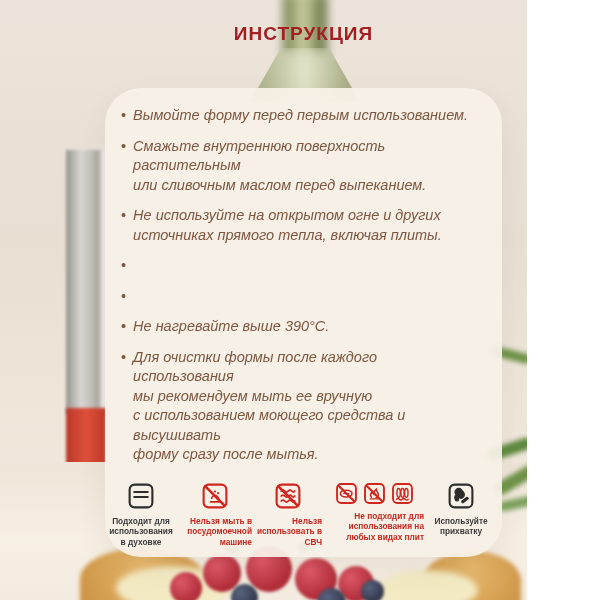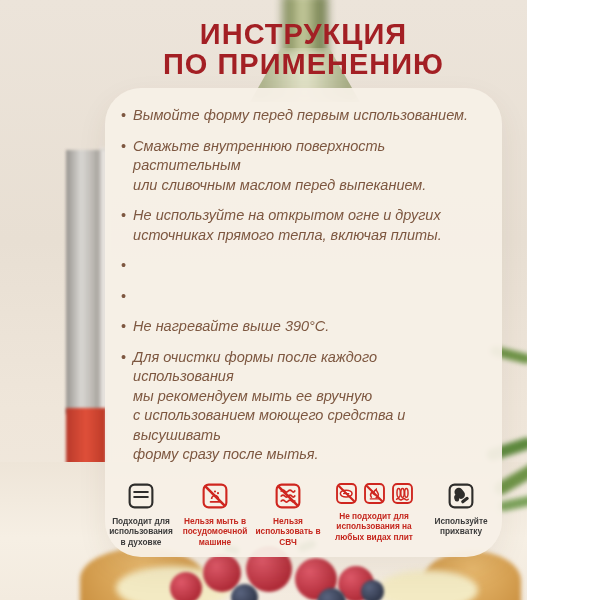--- a/index.html
+++ b/index.html
@@ -42,35 +42,35 @@
   .r5{left:170px;top:572px;width:32px;height:32px;}
   .b1{left:231px;top:584px;width:27px;height:27px;}
   .b2{left:317px;top:588px;width:29px;height:29px;}
   .b3{left:361px;top:580px;width:23px;height:23px;}
   .sprig{background:#4f7a3a;filter:blur(2px);border-radius:4px;}
   .sp1{left:298px;top:542px;width:18px;height:8px;transform:rotate(-20deg);}
   .sp2{left:224px;top:546px;width:15px;height:7px;transform:rotate(15deg);}
   .white-band{position:absolute;left:527px;top:0;width:73px;height:600px;background:#ffffff;}
 
   .title{position:absolute;left:105px;top:19px;width:397px;text-align:center;
-    font-weight:bold;font-size:29px;line-height:30px;letter-spacing:1px;color:#a31f24;}
+    font-weight:bold;font-size:19px;line-height:30px;letter-spacing:1px;color:#a31f24;}
   .panel{position:absolute;left:105px;top:88px;width:397px;height:469px;border-radius:36px;
     background:rgba(247,240,231,0.94);box-shadow:0 12px 30px rgba(90,60,40,0.08);}
   .list{padding:18px 24px 0 16px;}
   .item{display:flex;gap:7px;margin-bottom:11px;font-size:14.5px;line-height:19.5px;
     color:#7d5740;}
   .item .txt{white-space:pre-line;font-style:italic;}
   .item .blt{flex:0 0 auto;}
   .badges{position:absolute;left:1px;right:6px;bottom:9px;display:flex;
     justify-content:space-between;align-items:flex-start;}
   .badge{display:flex;flex-direction:column;align-items:center;text-align:center;}
   .bw1{width:70px;}.bw2{width:74px;}.bw3{width:68px;}.bw4{width:100px;}.bw5{width:70px;}
   .cap{font-size:8.3px;line-height:1.3;font-weight:bold;margin-top:5px;}
   .cap-black{color:#3b3b3b;}
-  .cap-red{color:#c5271e;}
+  .cap-red{color:#c5271e;text-align:right;}
   .icon-row{display:flex;gap:3px;}
   svg{display:block;}
 </style>
 </head>
 <body>
 
 <div class="stage">
 
   <div class="photo">
     <div class="layer bottle-neck"></div>
@@ -95,21 +95,20 @@
     <div class="layer berry blue b1"></div>
     <div class="layer berry blue b2"></div>
     <div class="layer berry blue b3"></div>
     <div class="layer sprig sp1"></div>
     <div class="layer sprig sp2"></div>
   </div>
   <div class="white-band"></div>
 
   <div class="title">
     <div>ИНСТРУКЦИЯ</div>
-    <div>ПО ПРИМЕНЕНИЮ</div>
   </div>
 
   <div class="panel">
     <div class="list">
       <div class="item">
         <span class="blt">•</span>
         <span class="txt">Вымойте форму перед первым использованием.</span>
       </div>
       <div class="item">
         <span class="blt">•</span>

